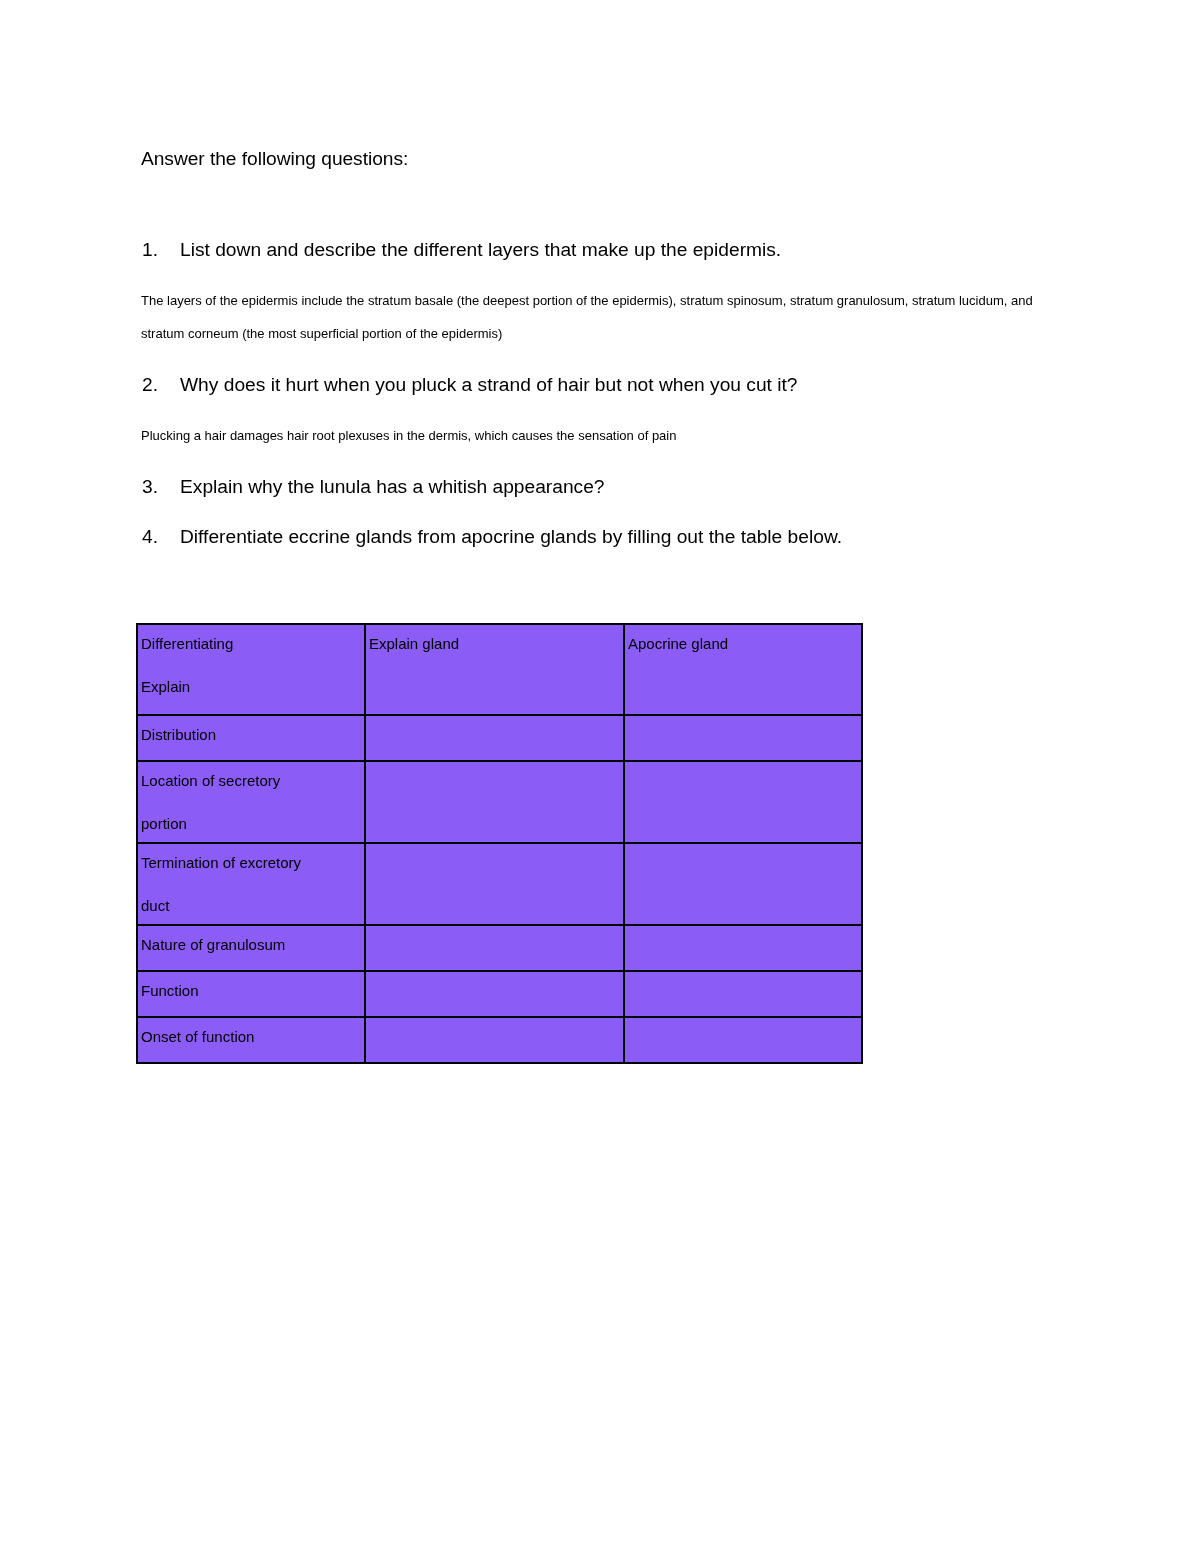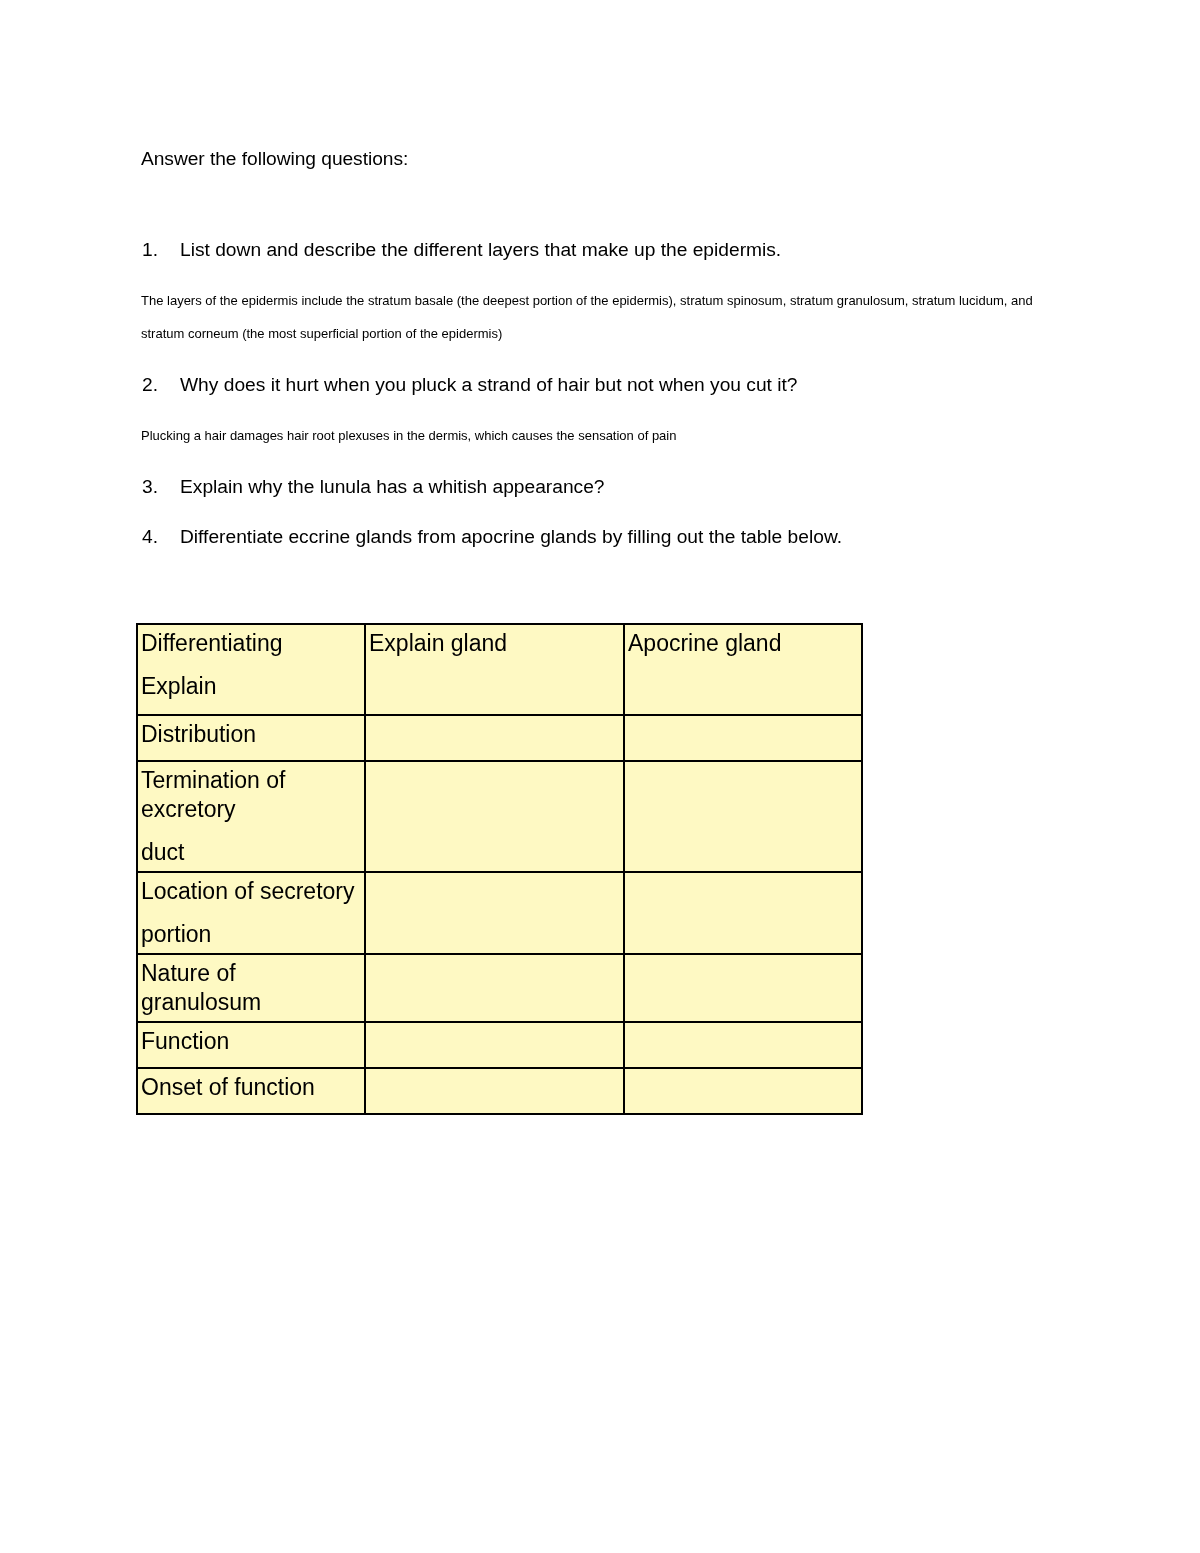--- a/index.html
+++ b/index.html
@@ -80,23 +80,23 @@
   }
   table.gland-table col.c1 { width: 230px; }
   table.gland-table col.c2 { width: 259px; }
   table.gland-table col.c3 { width: 238px; }
 
   table.gland-table td {
     border-right: 2px solid #000000;
     border-bottom: 2px solid #000000;
     vertical-align: top;
     padding: 4px 5px 4px 3px;
-    font-size: 23px;
+    font-size: 15px;
     line-height: 29px;
-    background: #fef9c3;
+    background: #8b5cf6;
   }
   table.gland-table td.first {
     border-left: 2px solid #000000;
   }
   table.gland-table tr.head td {
     border-top: 2px solid #000000;
   }
   
   .tbl-wrap {
     box-sizing: content-box;
@@ -162,36 +162,36 @@
         </tr>
 
         <tr class="r-short">
           <td class="first">Distribution</td>
           <td></td>
           <td></td>
         </tr>
 
         <tr class="r-tall">
           <td class="first">
+            <span>Location of secretory</span>
+            <span class="cell-line2">portion</span>
+          </td>
+          <td></td>
+          <td></td>
+        </tr>
+
+        <tr class="r-tall">
+          <td class="first">
             <span>Termination of excretory</span>
             <span class="cell-line2">duct</span>
           </td>
           <td></td>
           <td></td>
         </tr>
 
-        <tr class="r-tall">
-          <td class="first">
-            <span>Location of secretory</span>
-            <span class="cell-line2">portion</span>
-          </td>
-          <td></td>
-          <td></td>
-        </tr>
-
         <tr class="r-short">
           <td class="first">Nature of granulosum</td>
           <td></td>
           <td></td>
         </tr>
 
         <tr class="r-short">
           <td class="first">Function</td>
           <td></td>
           <td></td>

